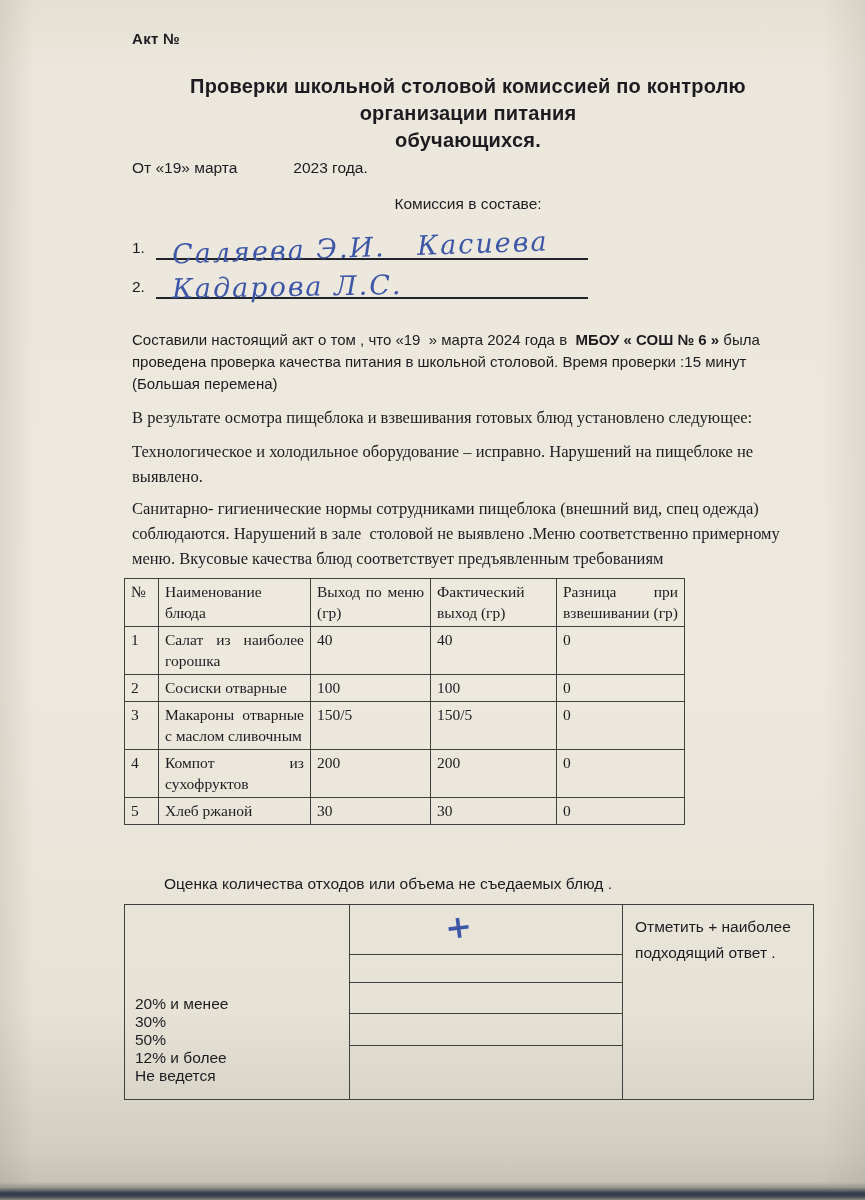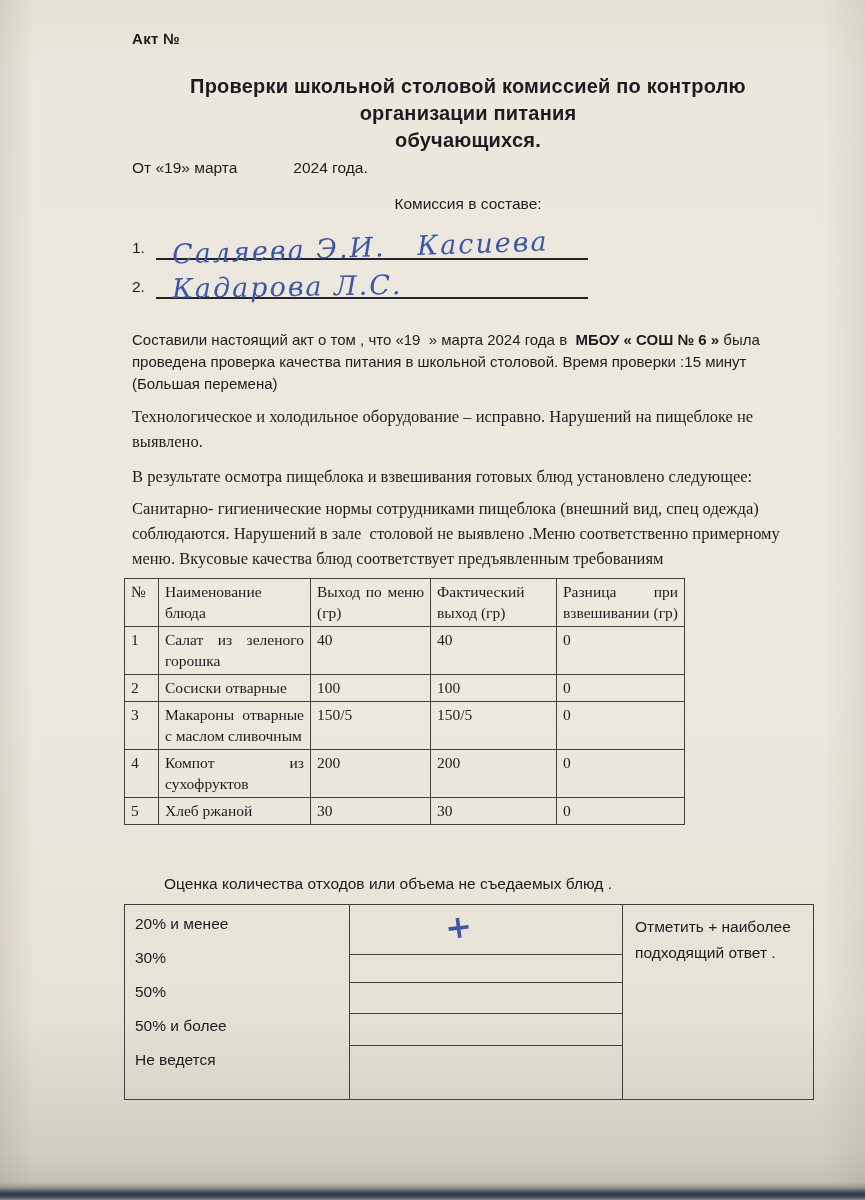--- a/index.html
+++ b/index.html
@@ -56,23 +56,22 @@
   .menu-table th, .menu-table td.dish { text-align:justify; }
 
   .assess-heading { margin-top:48px; margin-left:32px; font-size:15.5px; line-height:21px; }
 
   .assess-table {
     display:flex; width:690px; height:196px; margin-top:10px; margin-left:-8px;
     border:1px solid #3f4040; font-size:15.5px;
   }
   .assess-options {
     width:225px; border-right:1px solid #3f4040;
-    display:flex; flex-direction:column; justify-content:flex-start;
+    display:flex; flex-direction:column; justify-content:flex-end;
     padding:10px 10px 14px;
-    gap:16px;
   }
   .assess-marks { width:273px; border-right:1px solid #3f4040; display:flex; flex-direction:column; }
   .mark-cell { border-bottom:1px solid #3f4040; position:relative; }
   .mark-0 { height:50px; } .mark-1 { height:28px; } .mark-2 { height:31px; } .mark-3 { height:32px; }
   .mark-4 { flex:1; border-bottom:none; }
   .plus { font-size:32px; display:inline-block; transform:rotate(-7deg); margin:3px 0 0 95px; font-weight:bold; }
   .assess-note { flex:1; padding:9px 12px; line-height:26px; }
 </style>
 </head>
 <body>
@@ -80,44 +79,44 @@
 <div class="page">
   <div class="content">
 
     <div class="act-no">Акт №</div>
 
     <div class="title">
       <div>Проверки школьной столовой комиссией по контролю организации питания</div>
       <div>обучающихся.</div>
     </div>
 
-    <div class="date-line pre">От «19» марта             2024 года.</div>
+    <div class="date-line pre">От «19» марта             2023 года.</div>
 
     <div class="commission">Комиссия в составе:</div>
 
     <div class="signatures">
         <div class="sig-row">
           <span class="sig-num">1.</span>
           <span class="sig-line">
             <span class="handwriting">Саляева Э.И.   Касиева</span>
           </span>
         </div>
         <div class="sig-row">
           <span class="sig-num">2.</span>
           <span class="sig-line">
             <span class="handwriting">Кадарова Л.С.</span>
           </span>
         </div>
       </div>
 
     <p class="p-sans"><span class="pre">Составили настоящий акт о том , что «19  » марта 2024 года в  </span><b class="pre">МБОУ « СОШ № 6 »</b><span class="pre"> была проведена проверка качества питания в школьной столовой. Время проверки :15 минут (Большая перемена)</span></p>
 
+    <p class="p-serif p2 pre">В результате осмотра пищеблока и взвешивания готовых блюд установлено следующее:</p>
+
     <p class="p-serif p3 pre">Технологическое и холодильное оборудование – исправно. Нарушений на пищеблоке не выявлено.</p>
-
-    <p class="p-serif p2 pre">В результате осмотра пищеблока и взвешивания готовых блюд установлено следующее:</p>
 
     <p class="p-serif p4 pre">Санитарно- гигиенические нормы сотрудниками пищеблока (внешний вид, спец одежда) соблюдаются. Нарушений в зале  столовой не выявлено .Меню соответственно примерному меню. Вкусовые качества блюд соответствует предъявленным требованиям</p>
 
     <table class="menu-table">
       <colgroup>
         <col style="width:34px">
           <col style="width:152px">
           <col style="width:120px">
           <col style="width:126px">
           <col style="width:128px">
@@ -127,21 +126,21 @@
             <th>№</th>
             <th>Наименование блюда</th>
             <th>Выход по меню (гр)</th>
             <th>Фактический выход (гр)</th>
             <th>Разница при взвешивании (гр)</th>
           </tr>
       </thead>
       <tbody>
           <tr>
             <td>1</td>
-            <td class="dish">Салат из зеленого горошка</td>
+            <td class="dish">Салат из наиболее горошка</td>
             <td>40</td>
             <td>40</td>
             <td>0</td>
           </tr>
           <tr>
             <td>2</td>
             <td class="dish">Сосиски отварные</td>
             <td>100</td>
             <td>100</td>
             <td>0</td>
@@ -170,21 +169,21 @@
         </tbody>
     </table>
 
     <div class="assess-heading">Оценка количества отходов или объема не съедаемых блюд .</div>
 
     <div class="assess-table">
       <div class="assess-options">
           <div class="opt">20% и менее</div>
           <div class="opt">30%</div>
           <div class="opt">50%</div>
-          <div class="opt">50% и более</div>
+          <div class="opt">12% и более</div>
           <div class="opt">Не ведется</div>
         </div>
       <div class="assess-marks">
           <div class="mark-cell mark-0"><span class="handwriting plus">+</span></div>
           <div class="mark-cell mark-1"></div>
           <div class="mark-cell mark-2"></div>
           <div class="mark-cell mark-3"></div>
           <div class="mark-cell mark-4"></div>
         </div>
       <div class="assess-note">

